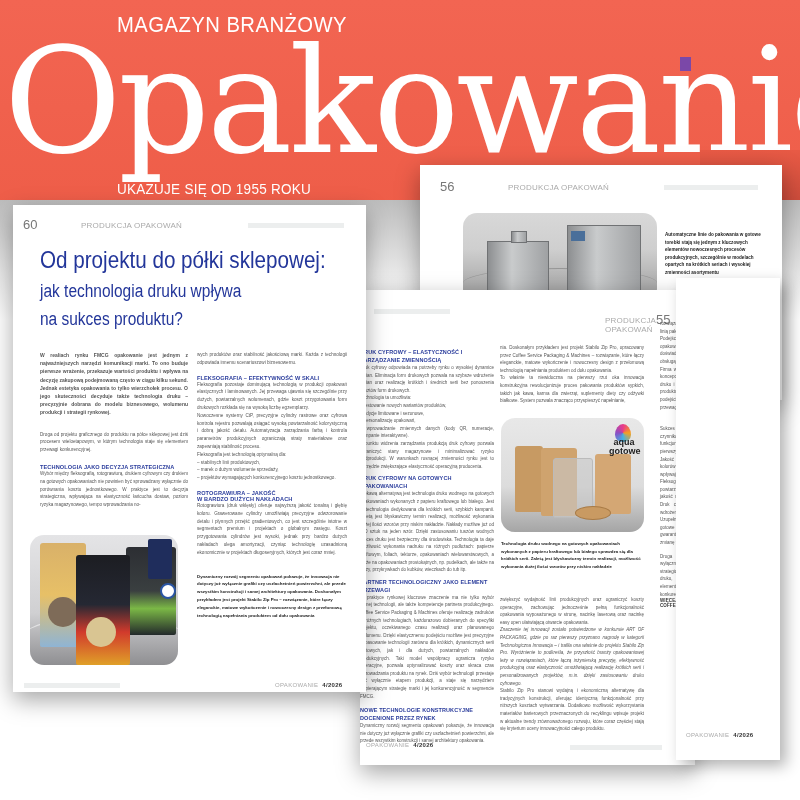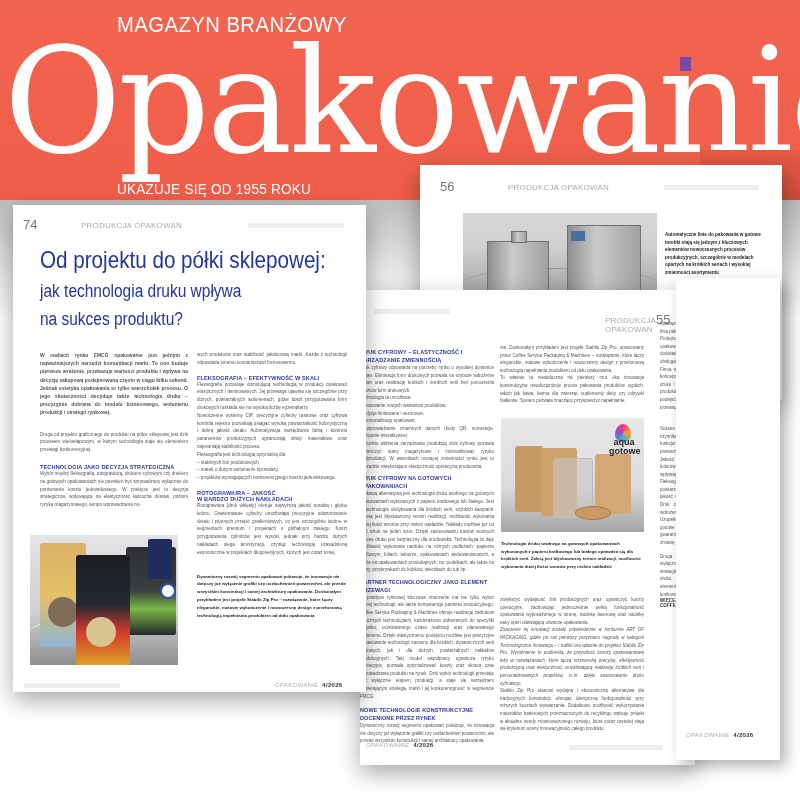--- a/index.html
+++ b/index.html
@@ -67,21 +67,21 @@
       font-family: "Liberation Sans Narrow", "Liberation Sans", sans-serif;
       font-size: 24px; line-height: 1.05; transform: scaleX(0.86); transform-origin: left;
       white-space: nowrap;
     }
     .title-sub {
       position: absolute; left: 27px; top: 72px; color: #23369a;
       font-size: 18px; line-height: 28px; transform: scaleX(0.86); transform-origin: left;
       white-space: nowrap;
     }
 
-    .img-box { position: absolute; overflow: hidden; }
+    .img-box { position: absolute; overflow: hidden; border-radius: 14px; }
     .machine-img {
       background: linear-gradient(180deg, #d8d8d8 0%, #cfcfcf 40%, #9b9b9b 100%);
     }
     .bags-img {
       background: linear-gradient(180deg, #e4e4e6 0%, #d0d0d2 60%, #8f8f92 100%);
     }
     .kraft-img {
       background: linear-gradient(180deg, #e8e8e8 0%, #dcdcdc 60%, #a5a5a5 100%);
     }
     .bag { position: absolute; border-radius: 3px 3px 2px 2px; }
@@ -183,21 +183,21 @@
   </div>
 </div>
 
 <div style="position:absolute;left:676px;top:278px;width:104px;height:482px;background:#fff;box-shadow:6px 6px 14px rgba(0,0,0,0.3);overflow:hidden;">
   <div class="foot" style="left:10px;top:454px;">
     <span>OPAKOWANIE</span><b>4/2026</b>
   </div>
 </div>
 
 <div class="page" id="page54">
-  <span class="page-num" style="left:10px;top:12px;">74</span>
+  <span class="page-num" style="left:10px;top:12px;">60</span>
   <span class="page-sec" style="left:28px;top:16px;">PRODUKCJA OPAKOWAŃ</span>
   <div class="page-bar" style="left:235px;top:18px;width:96px;"></div>
 
   <div class="title-main">Od projektu do półki sklepowej:</div>
   <div class="title-sub">
     <span>jak technologia druku wpływa</span><br>
     <span>na sukces produktu?</span>
   </div>
 
   <div class="col" style="left:27px;top:146px;width:148px;">

